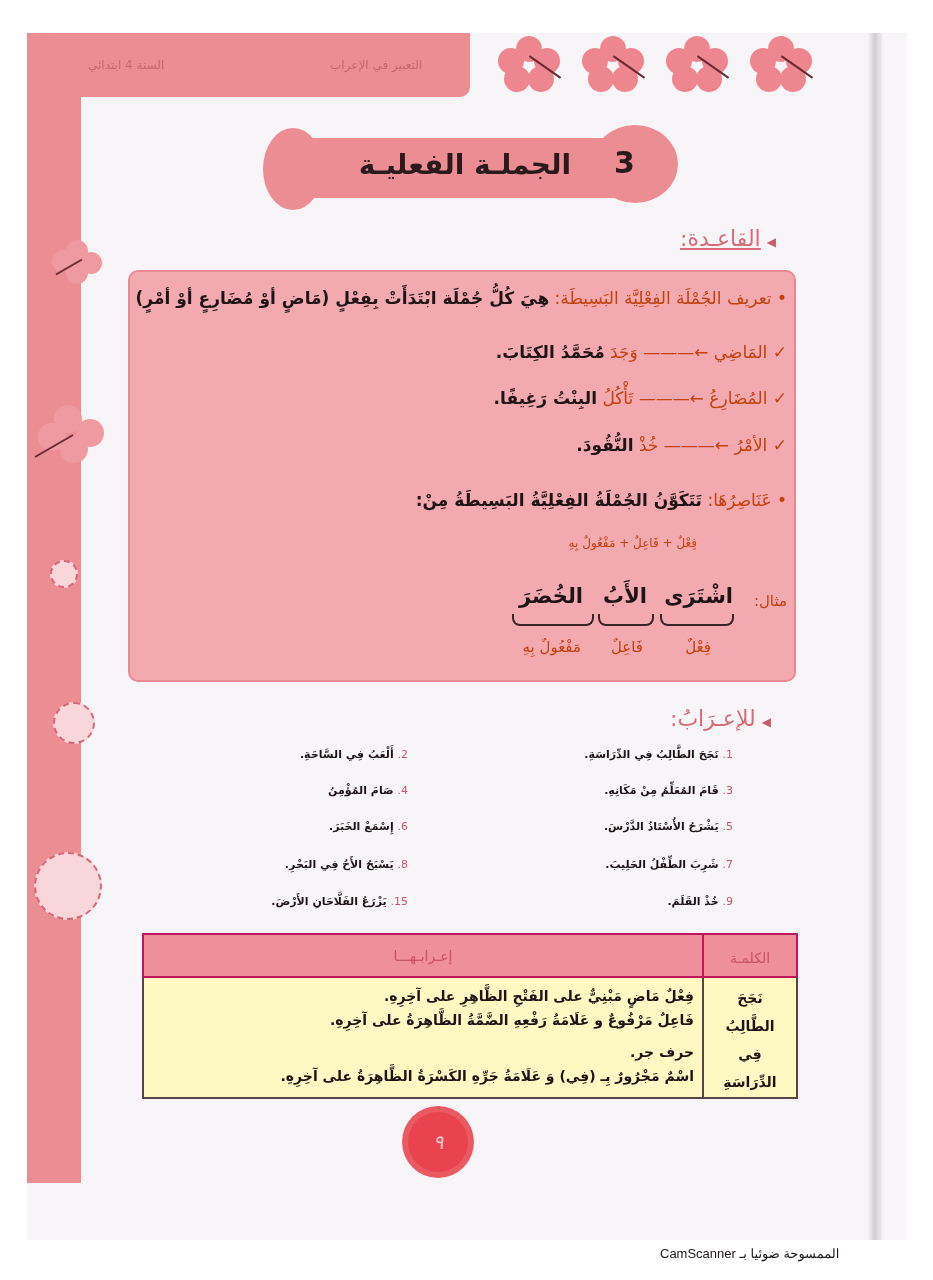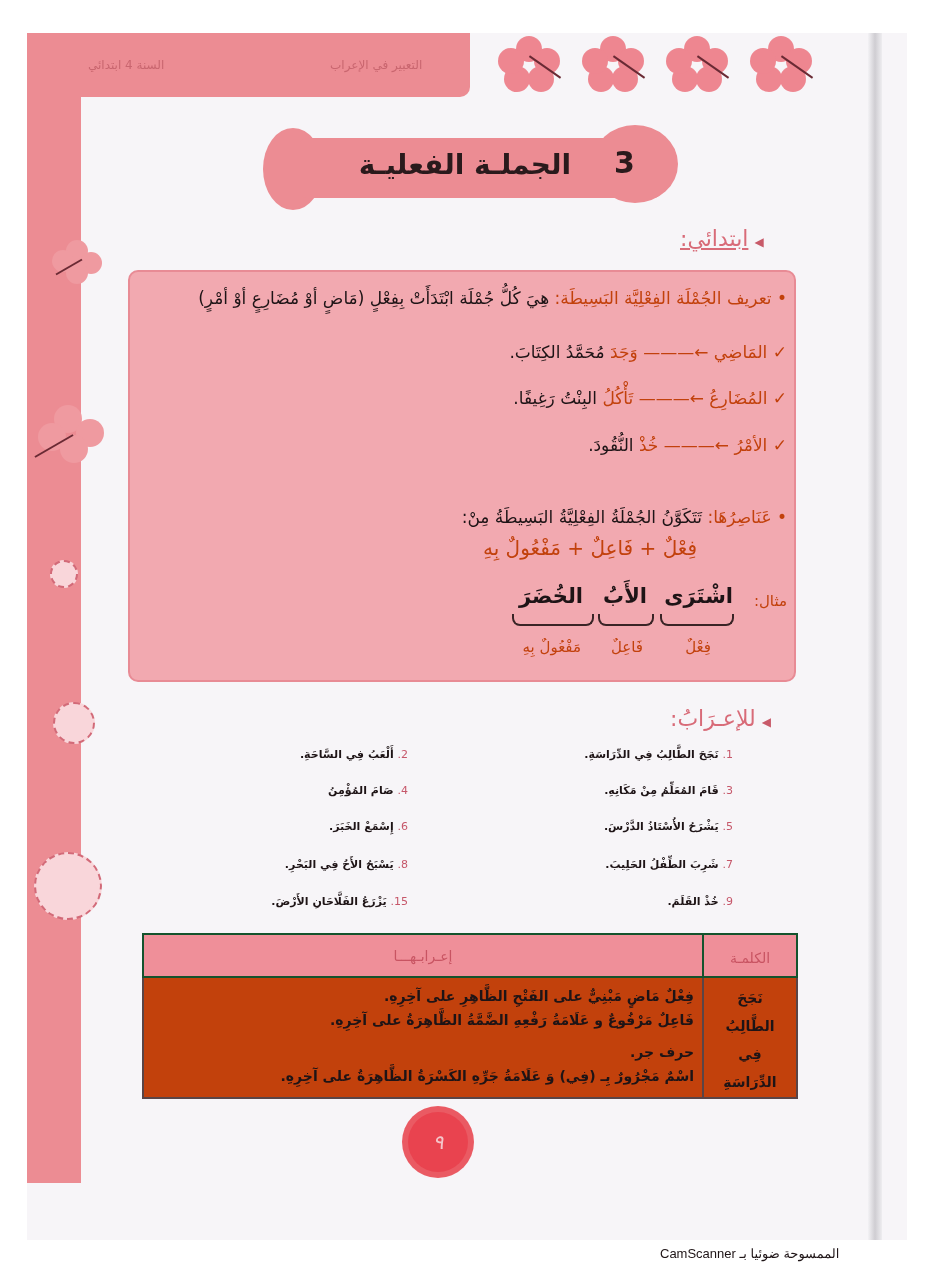--- a/index.html
+++ b/index.html
@@ -18,29 +18,29 @@
   .daisy{position:absolute;border-radius:50%;border:2px dashed #d26a78;background:#f9d6da;}
   .title-banner{position:absolute;left:300px;top:138px;width:360px;height:60px;background:#ec8c93;border-radius:6px;}
   .title-blob{position:absolute;background:#ec8c93;border-radius:50%;}
   .title-num{position:absolute;left:614px;top:145px;font-size:30px;font-weight:bold;color:#2a1a1c;font-family:"DejaVu Sans",sans-serif;}
   .title-text{position:absolute;left:340px;top:148px;width:250px;text-align:center;font-size:28px;font-weight:bold;color:#2a1a1c;direction:rtl;}
   .section-head{position:absolute;direction:rtl;font-size:22px;color:#d86b78;}
   .section-head .arrow{color:#c85a69;font-size:12px;margin-left:6px;}
   .rule-box{position:absolute;left:128px;top:270px;width:664px;height:408px;background:#f2a9b0;border:2px solid #e88b95;border-radius:10px;}
   .rtl{direction:rtl;position:absolute;white-space:nowrap;}
   .pink{color:#c2410c;}
-  .dark{color:#1e1416;font-weight:normal;}
+  .dark{color:#1e1416;font-weight:bold;}
   .row{font-size:17px;}
   .ex-word{font-weight:bold;color:#1e1416;font-size:21px;}
   .brace{position:absolute;height:10px;border:2px solid #3a2426;border-top:none;border-radius:0 0 8px 8px;}
   .exercises{position:absolute;direction:rtl;font-size:11px;color:#1e1416;font-weight:bold;}
   .exercises .n{color:#c6576a;font-weight:normal;}
   table.parse{position:absolute;left:142px;top:933px;width:656px;border-collapse:collapse;direction:rtl;font-size:14px;}
-  table.parse th{background:#ef8f99;color:#c85462;font-weight:normal;height:34px;border:2px solid #14532d;}
-  table.parse td{border:2px solid #5a4446;vertical-align:top;background:#c2410c;color:#1e1416;font-weight:bold;}
+  table.parse th{background:#ef8f99;color:#c85462;font-weight:normal;height:34px;border:2px solid #be185d;}
+  table.parse td{border:2px solid #5a4446;vertical-align:top;background:#fef9c3;color:#1e1416;font-weight:bold;}
   .word-cell{width:90px;text-align:center;line-height:28px;padding-top:6px;}
   .parse-cell{padding:6px 8px;line-height:24px;}
   .page-num{position:absolute;left:408px;top:1112px;width:60px;height:60px;background:#e9434f;border-radius:50%;box-shadow:0 0 0 6px #ea5a63;color:#f4c5c9;font-size:20px;text-align:center;line-height:60px;font-style:italic;}
   .footer{position:absolute;left:660px;top:1246px;font-size:13px;color:#1e1416;direction:rtl;font-family:"Liberation Sans",sans-serif;}
 </style>
 </head>
 <body>
 
 <div class="page"></div>
 <div class="right-shadow"></div>
@@ -102,21 +102,21 @@
 <div class="daisy" style="left:53px;top:702px;width:38px;height:38px;"></div>
 <div class="daisy" style="left:34px;top:852px;width:64px;height:64px;"></div>
 
 <div class="title-blob" style="left:263px;top:128px;width:60px;height:82px;"></div>
 <div class="title-blob" style="left:592px;top:125px;width:86px;height:78px;"></div>
 <div class="title-banner"></div>
 <span class="title-num">3</span>
 <span class="title-text">الجملـة الفعليـة</span>
 
 <div class="section-head" style="left:680px;top:226px;">
-  <span class="arrow">◀</span><span style="text-decoration:underline;">ابتدائي:</span>
+  <span class="arrow">◀</span><span style="text-decoration:underline;">القاعـدة:</span>
 </div>
 
 <div class="rule-box"></div>
 
 <div class="rtl row" style="right:146px;top:288px;">
   <span class="pink">• تعريف الجُمْلَة الفِعْلِيَّة البَسِيطَة:</span>
   <span class="dark">هِيَ كُلُّ جُمْلَة ابْتَدَأَتْ بِفِعْلٍ (مَاضٍ أوْ مُضَارِعٍ أوْ أمْرٍ)</span>
 </div>
 
 <div class="rtl row" style="right:146px;top:342px;">
@@ -131,25 +131,25 @@
   <span class="pink">تَأْكُلُ</span>
   <span class="dark">البِنْتُ رَغِيفًا.</span>
 </div>
 <div class="rtl row" style="right:146px;top:435px;">
   <span class="pink">✓ الأمْرُ</span>
   <span class="pink">←———</span>
   <span class="pink">خُذْ</span>
   <span class="dark">النُّقُودَ.</span>
 </div>
 
-<div class="rtl row" style="right:146px;top:507px;">
+<div class="rtl row" style="right:146px;top:490px;">
   <span class="pink">• عَنَاصِرُهَا:</span>
   <span class="dark">تَتَكَوَّنُ الجُمْلَةُ الفِعْلِيَّةُ البَسِيطَةُ مِنْ:</span>
 </div>
-<div class="rtl row pink" style="right:236px;top:536px;font-size:20px;">فِعْلٌ + فَاعِلٌ + مَفْعُولٌ بِهِ</div>
+<div class="rtl row pink" style="right:236px;top:536px;font-size:12px;">فِعْلٌ + فَاعِلٌ + مَفْعُولٌ بِهِ</div>
 
 <span class="rtl pink" style="right:146px;top:592px;font-size:15px;">مثال:</span>
 <span class="rtl ex-word" style="right:200px;top:584px;">اشْتَرَى</span>
 <span class="rtl ex-word" style="right:286px;top:584px;">الأَبُ</span>
 <span class="rtl ex-word" style="right:350px;top:584px;">الخُضَرَ</span>
 <div class="brace" style="left:660px;top:614px;width:70px;"></div>
 <div class="brace" style="left:598px;top:614px;width:52px;"></div>
 <div class="brace" style="left:512px;top:614px;width:78px;"></div>
 <span class="rtl pink" style="right:222px;top:638px;font-size:15px;">فِعْلٌ</span>
 <span class="rtl pink" style="right:290px;top:638px;font-size:15px;">فَاعِلٌ</span>

